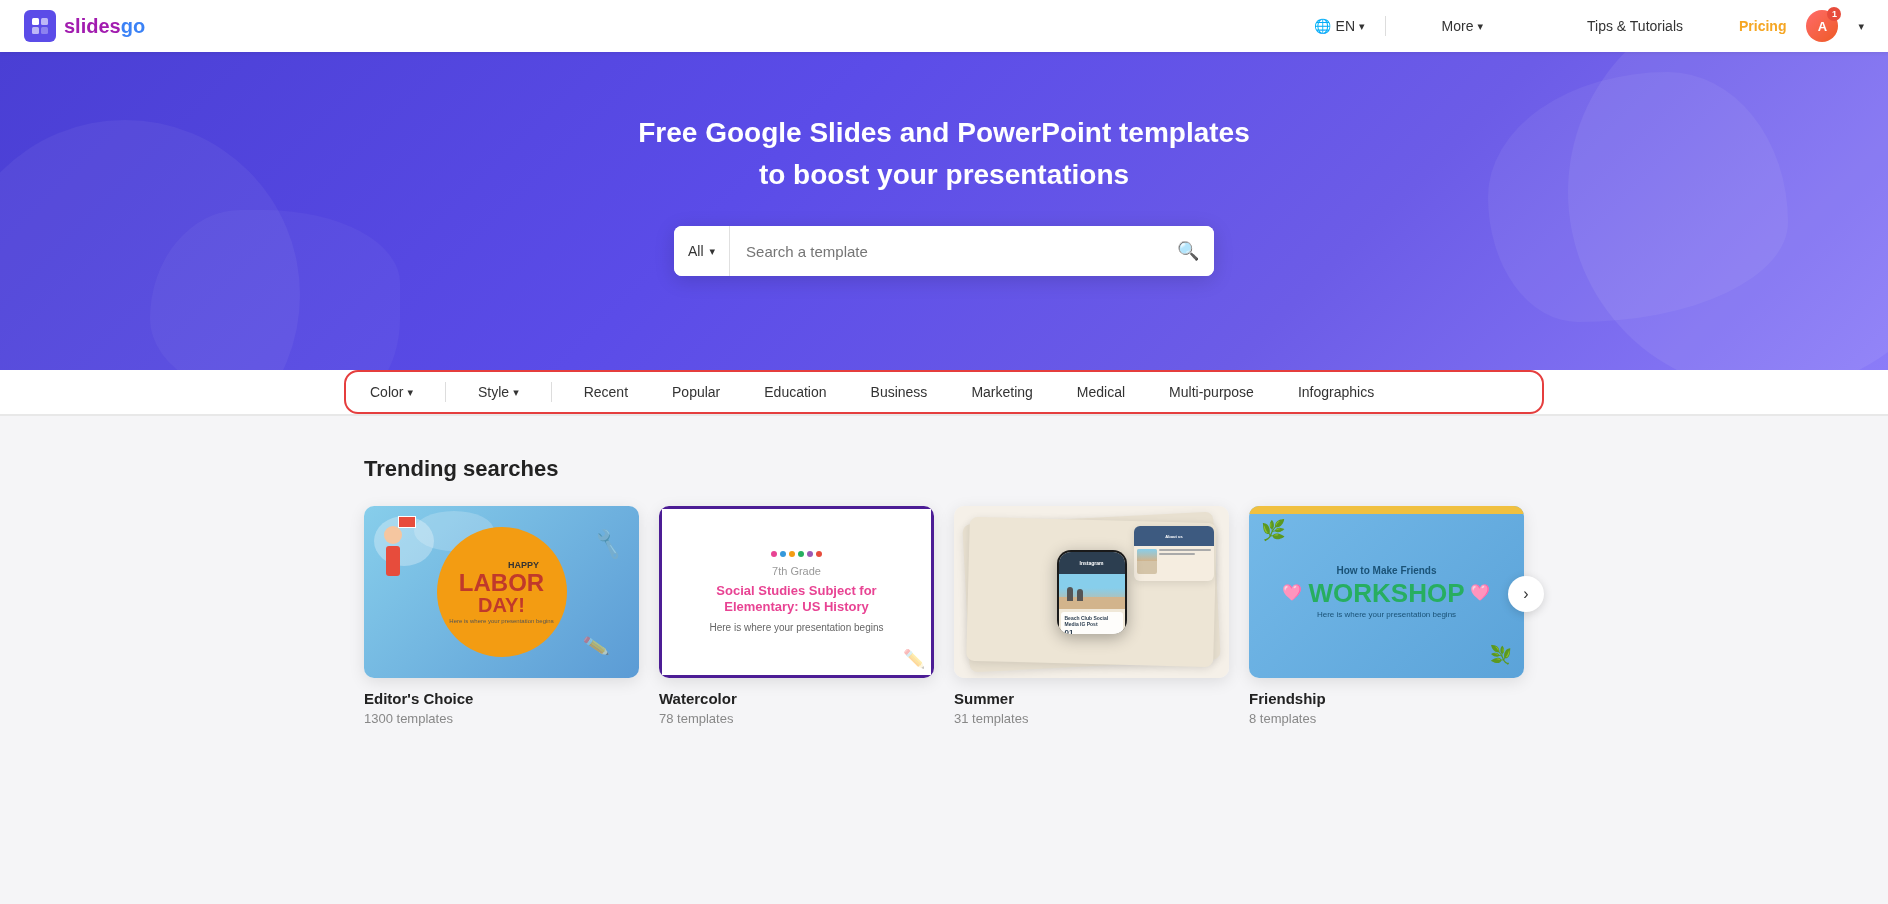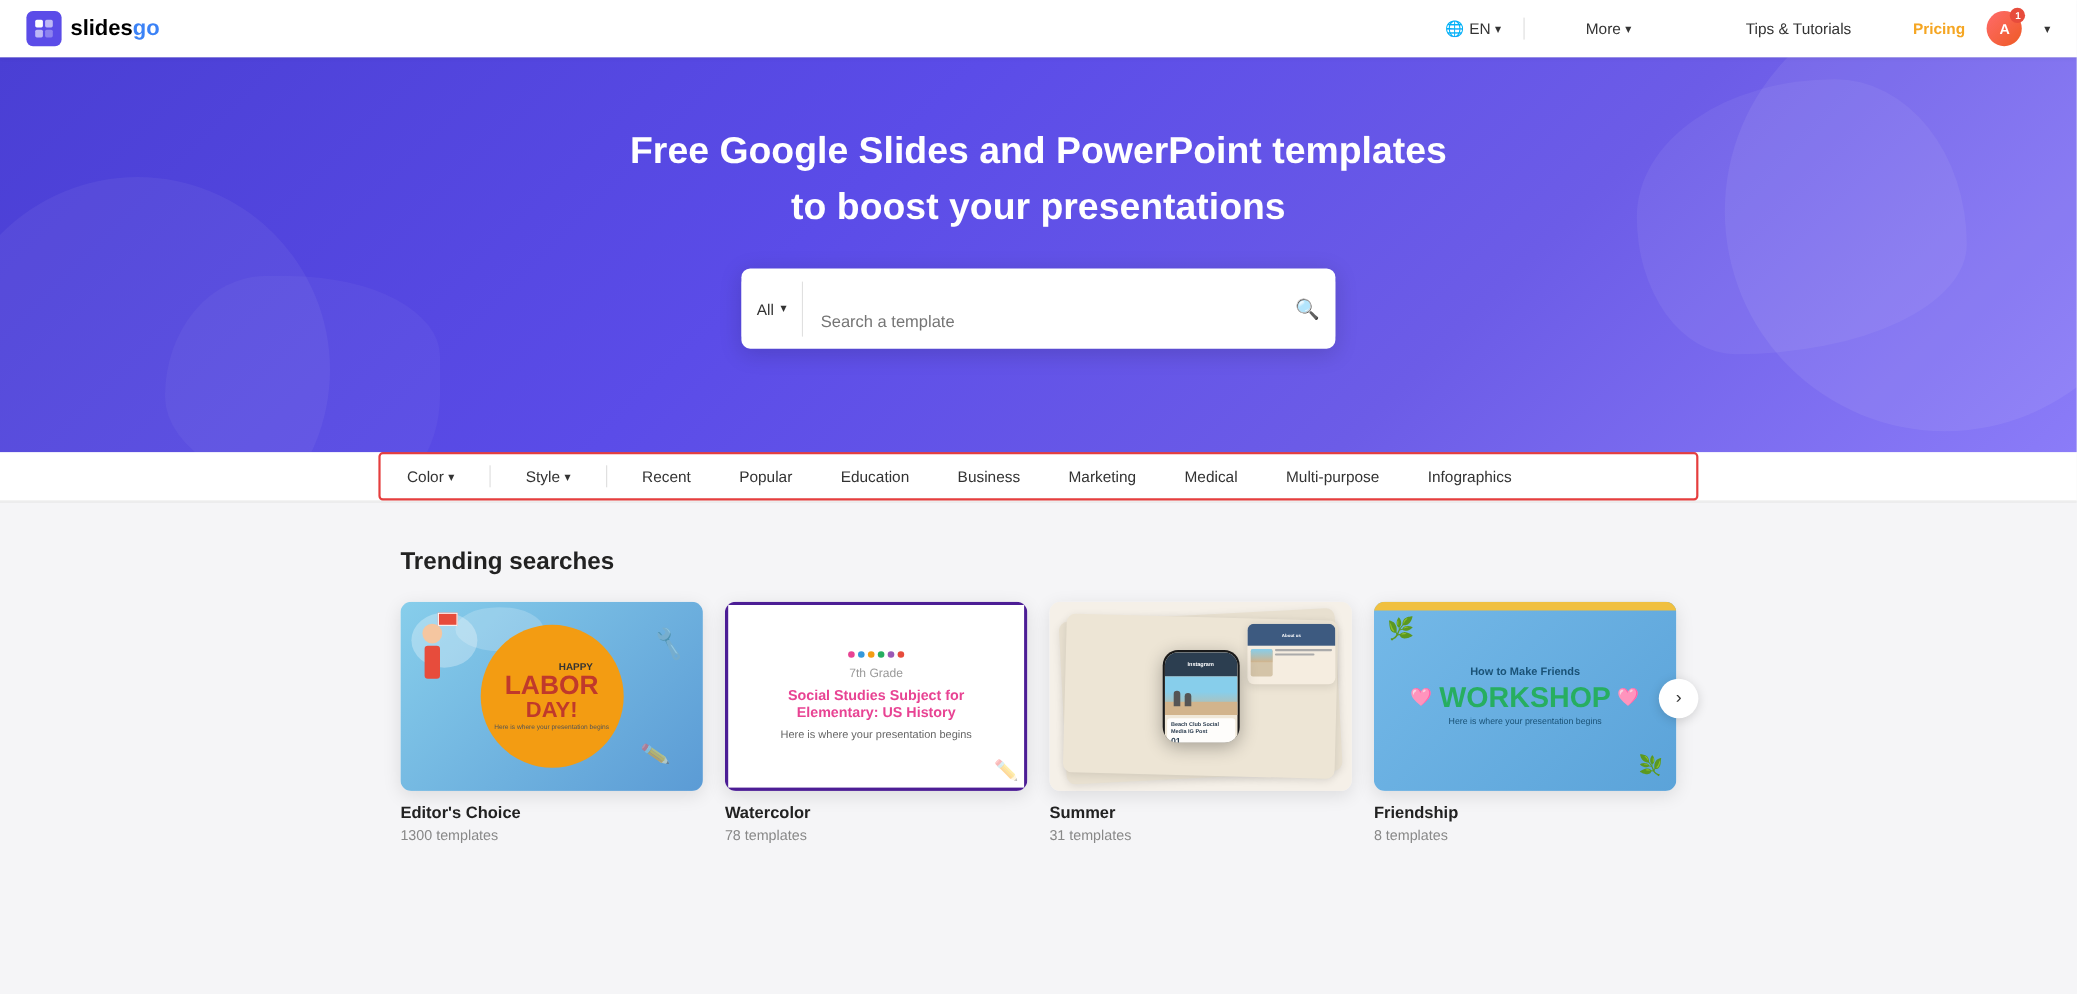--- a/index.html
+++ b/index.html
@@ -12,21 +12,21 @@
       padding: 0 24px; height: 52px; background: white;
       box-shadow: 0 1px 4px rgba(0,0,0,0.08);
     }
     .logo-area { display: flex; align-items: center; gap: 8px; }
     .logo-icon {
       width: 32px; height: 32px; background: #5b4ce8;
       border-radius: 6px; display: flex; align-items: center;
       justify-content: center; color: white; font-size: 16px; font-weight: bold;
     }
     .logo-text { font-size: 20px; font-weight: 700; color: #222; }
-    .logo-text span { color: #000000; }
+    .logo-text span { color: #a21caf; }
     .nav-right { display: flex; align-items: center; gap: 20px; }
     .nav-link { font-size: 14px; color: #333; cursor: pointer; text-decoration: none; display: flex; align-items: center; gap: 4px; padding-left: 36px; }
     .nav-link.pricing { color: #f5a623; font-weight: 600; }
     .nav-link.tips { color: #333; margin-left: 48px; }
     .lang-btn { display: flex; align-items: center; gap: 4px; font-size: 14px; color: #333; cursor: pointer; }
     .user-avatar {
       width: 32px; height: 32px; border-radius: 50%;
       background: linear-gradient(135deg, #ff6b6b, #ee5a24);
       display: flex; align-items: center; justify-content: center;
       color: white; font-size: 13px; font-weight: 600; cursor: pointer;
@@ -56,54 +56,54 @@
       background: rgba(255,255,255,0.07);
       border-radius: 50%;
     }
     .hero::after {
       content: '';
       position: absolute; bottom: -100px; left: -50px;
       width: 350px; height: 350px;
       background: rgba(255,255,255,0.05);
       border-radius: 50%;
     }
-    .hero-title { font-size: 34px; color: white; line-height: 1.5; margin-bottom: 30px; }
+    .hero-title { font-size: 28px; color: white; line-height: 1.5; margin-bottom: 30px; }
     .hero-title b { font-weight: 800; }
     .search-bar {
       display: flex; align-items: center;
       background: white; border-radius: 8px;
       max-width: 540px; margin: 0 auto 14px;
       overflow: hidden; box-shadow: 0 4px 20px rgba(0,0,0,0.15);
     }
     .search-filter {
       padding: 0 14px; height: 50px; border: none; border-right: 1px solid #e0e0e0;
       background: white; font-size: 14px; color: #333; cursor: pointer;
       display: flex; align-items: center; gap: 6px;
     }
     .search-input {
       flex: 1; border: none; outline: none; padding: 0 16px;
-      font-size: 15px; color: #333; height: 50px; background: transparent; margin-top: 23px;
+      font-size: 15px; color: #333; height: 50px; background: transparent;
     }
     .search-btn {
       width: 50px; height: 50px; background: white; border: none;
       cursor: pointer; display: flex; align-items: center; justify-content: center;
       color: #666; font-size: 18px;
     }
     .top-searches { font-size: 13px; color: rgba(255,255,255,0.85); }
     .top-searches b { color: white; font-weight: 600; }
 
     
     .filter-bar {
       background: white; border-bottom: 1px solid #e8e8e8;
       padding: 0 20px;
     }
     .filter-inner {
       max-width: 1200px; margin: 0 auto;
       display: flex; align-items: center; gap: 16px;
-      border: 2px solid #e53e3e; border-radius: 4px;
+      border: 2px solid #e53e3e; border-radius: 14px;
       padding: 6px 10px;
     }
     .filter-btn {
       padding: 6px 14px; border: none; background: none;
       font-size: 14px; color: #333; cursor: pointer; white-space: nowrap;
       border-radius: 4px; display: flex; align-items: center; gap: 4px;
     }
     .filter-divider { width: 1px; height: 20px; background: #ddd; margin: 0 2px; }
 
     

